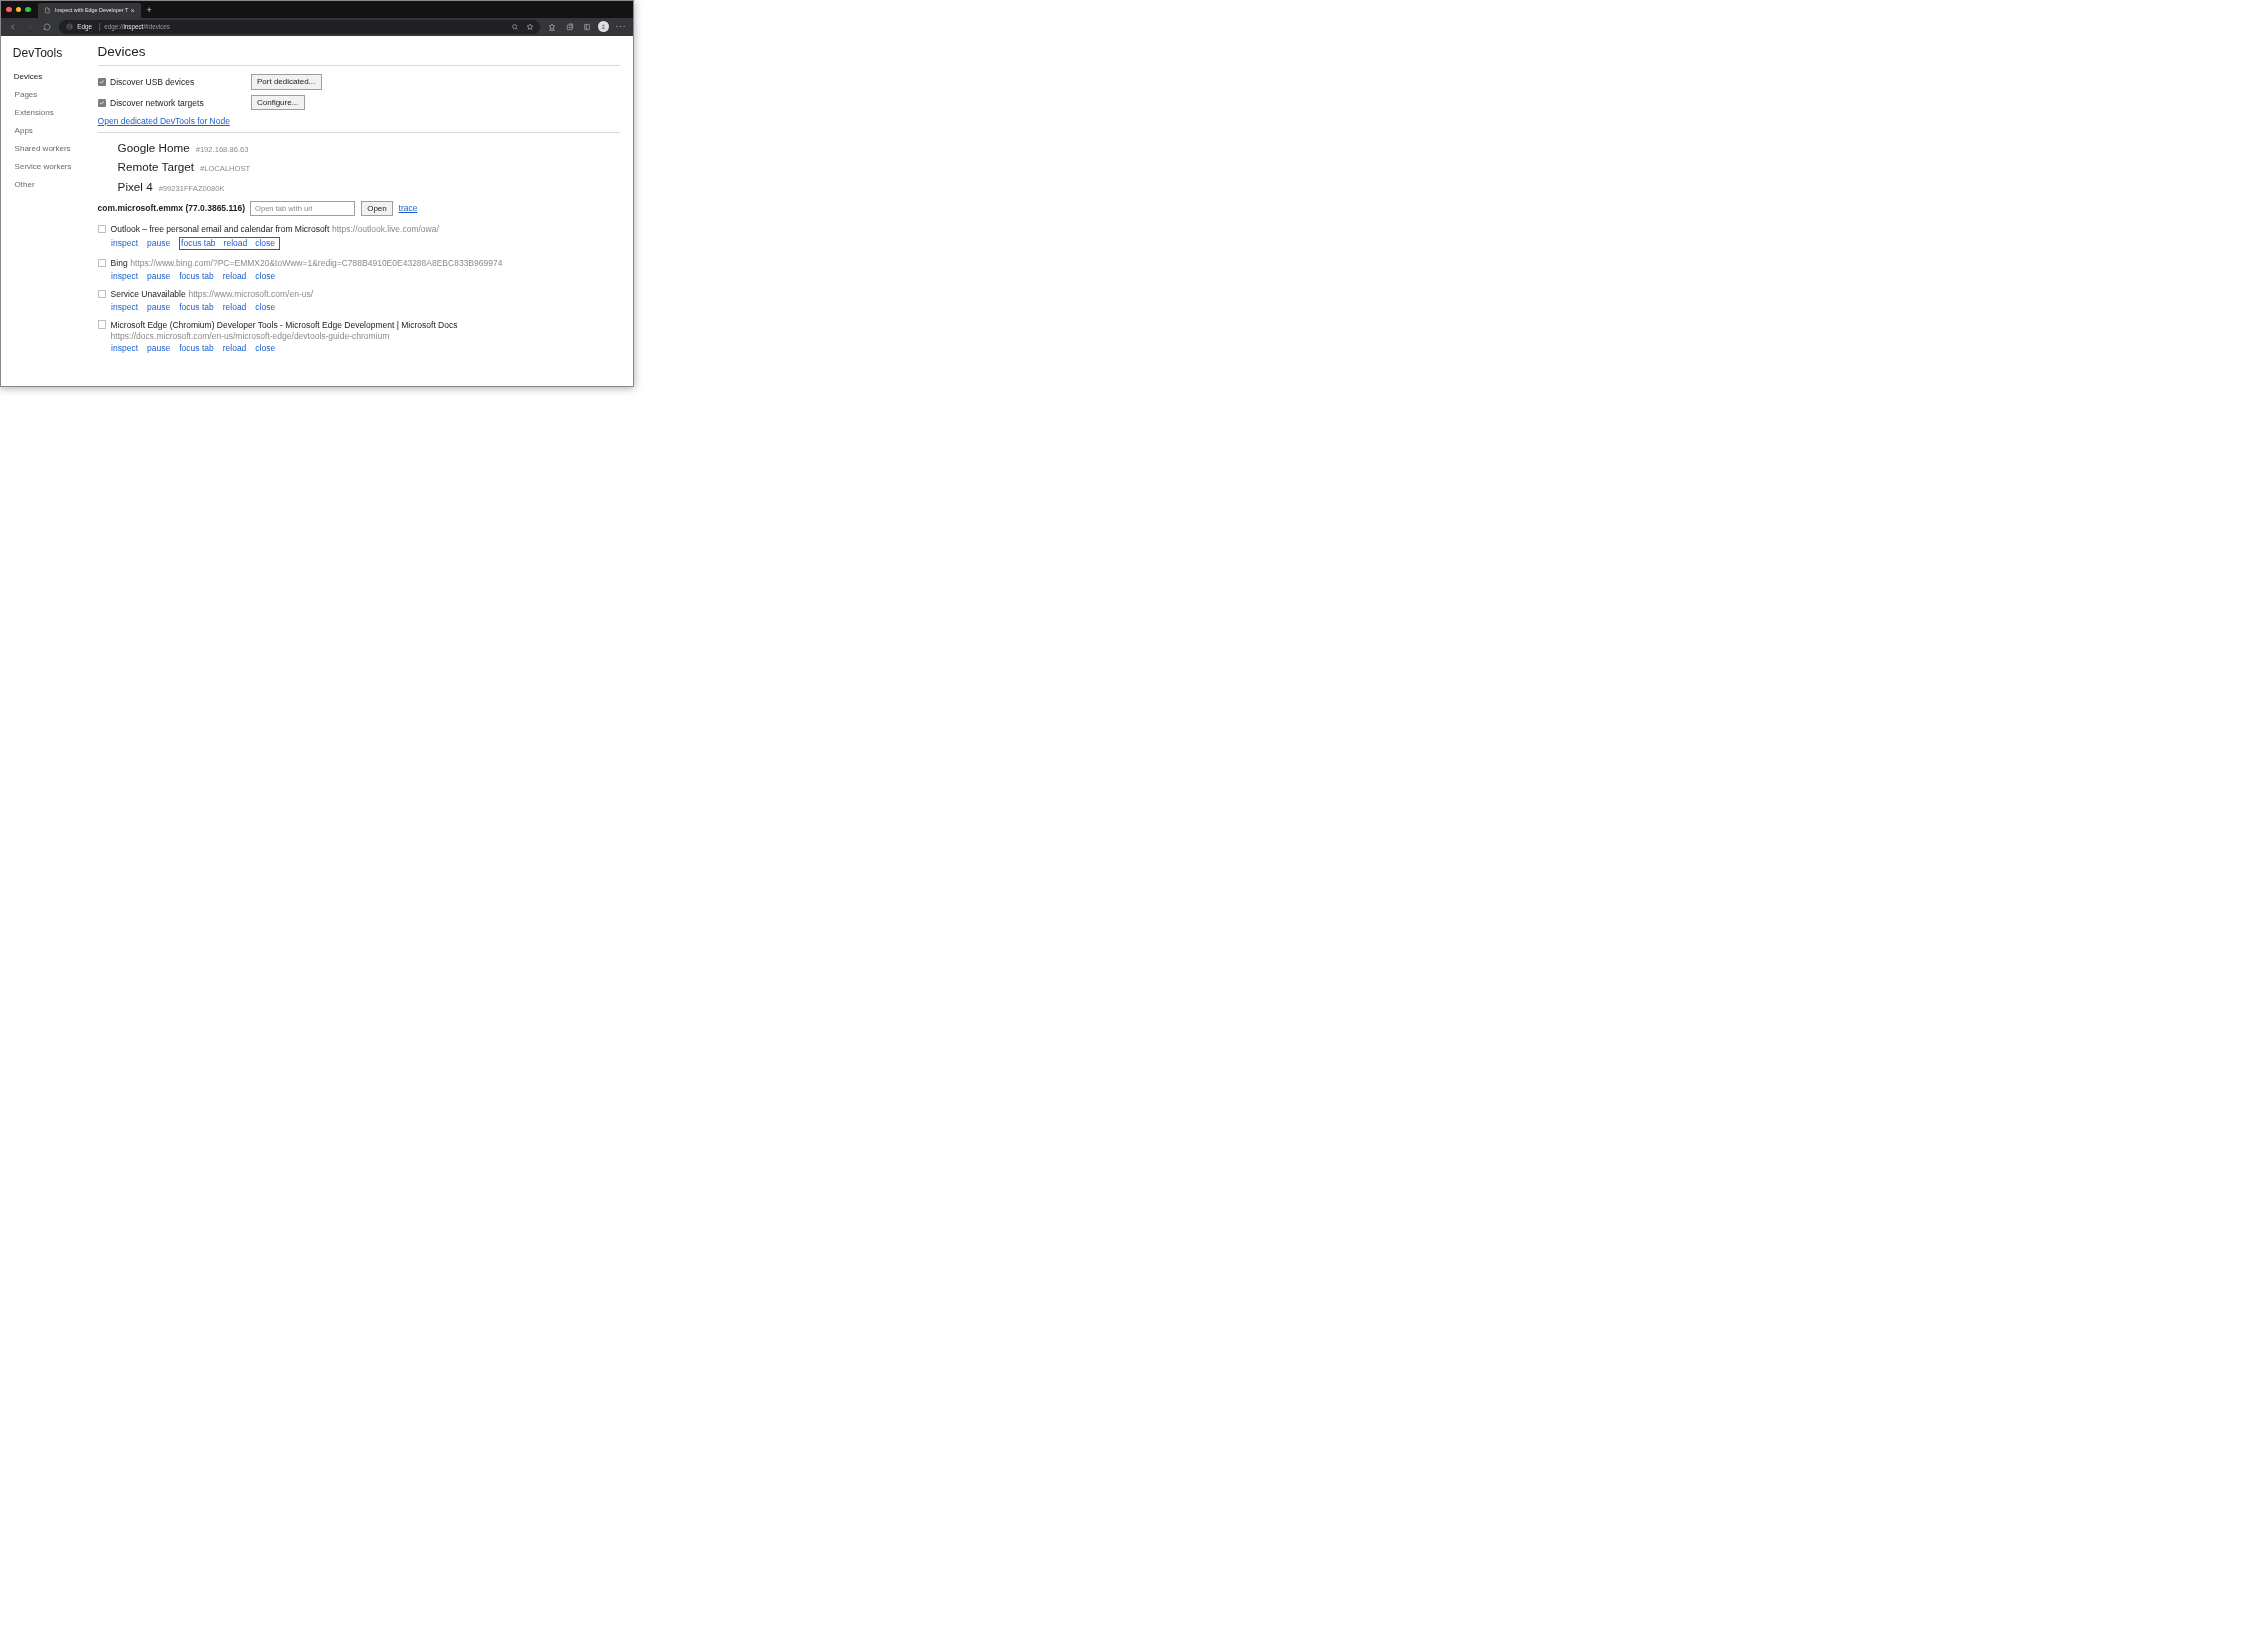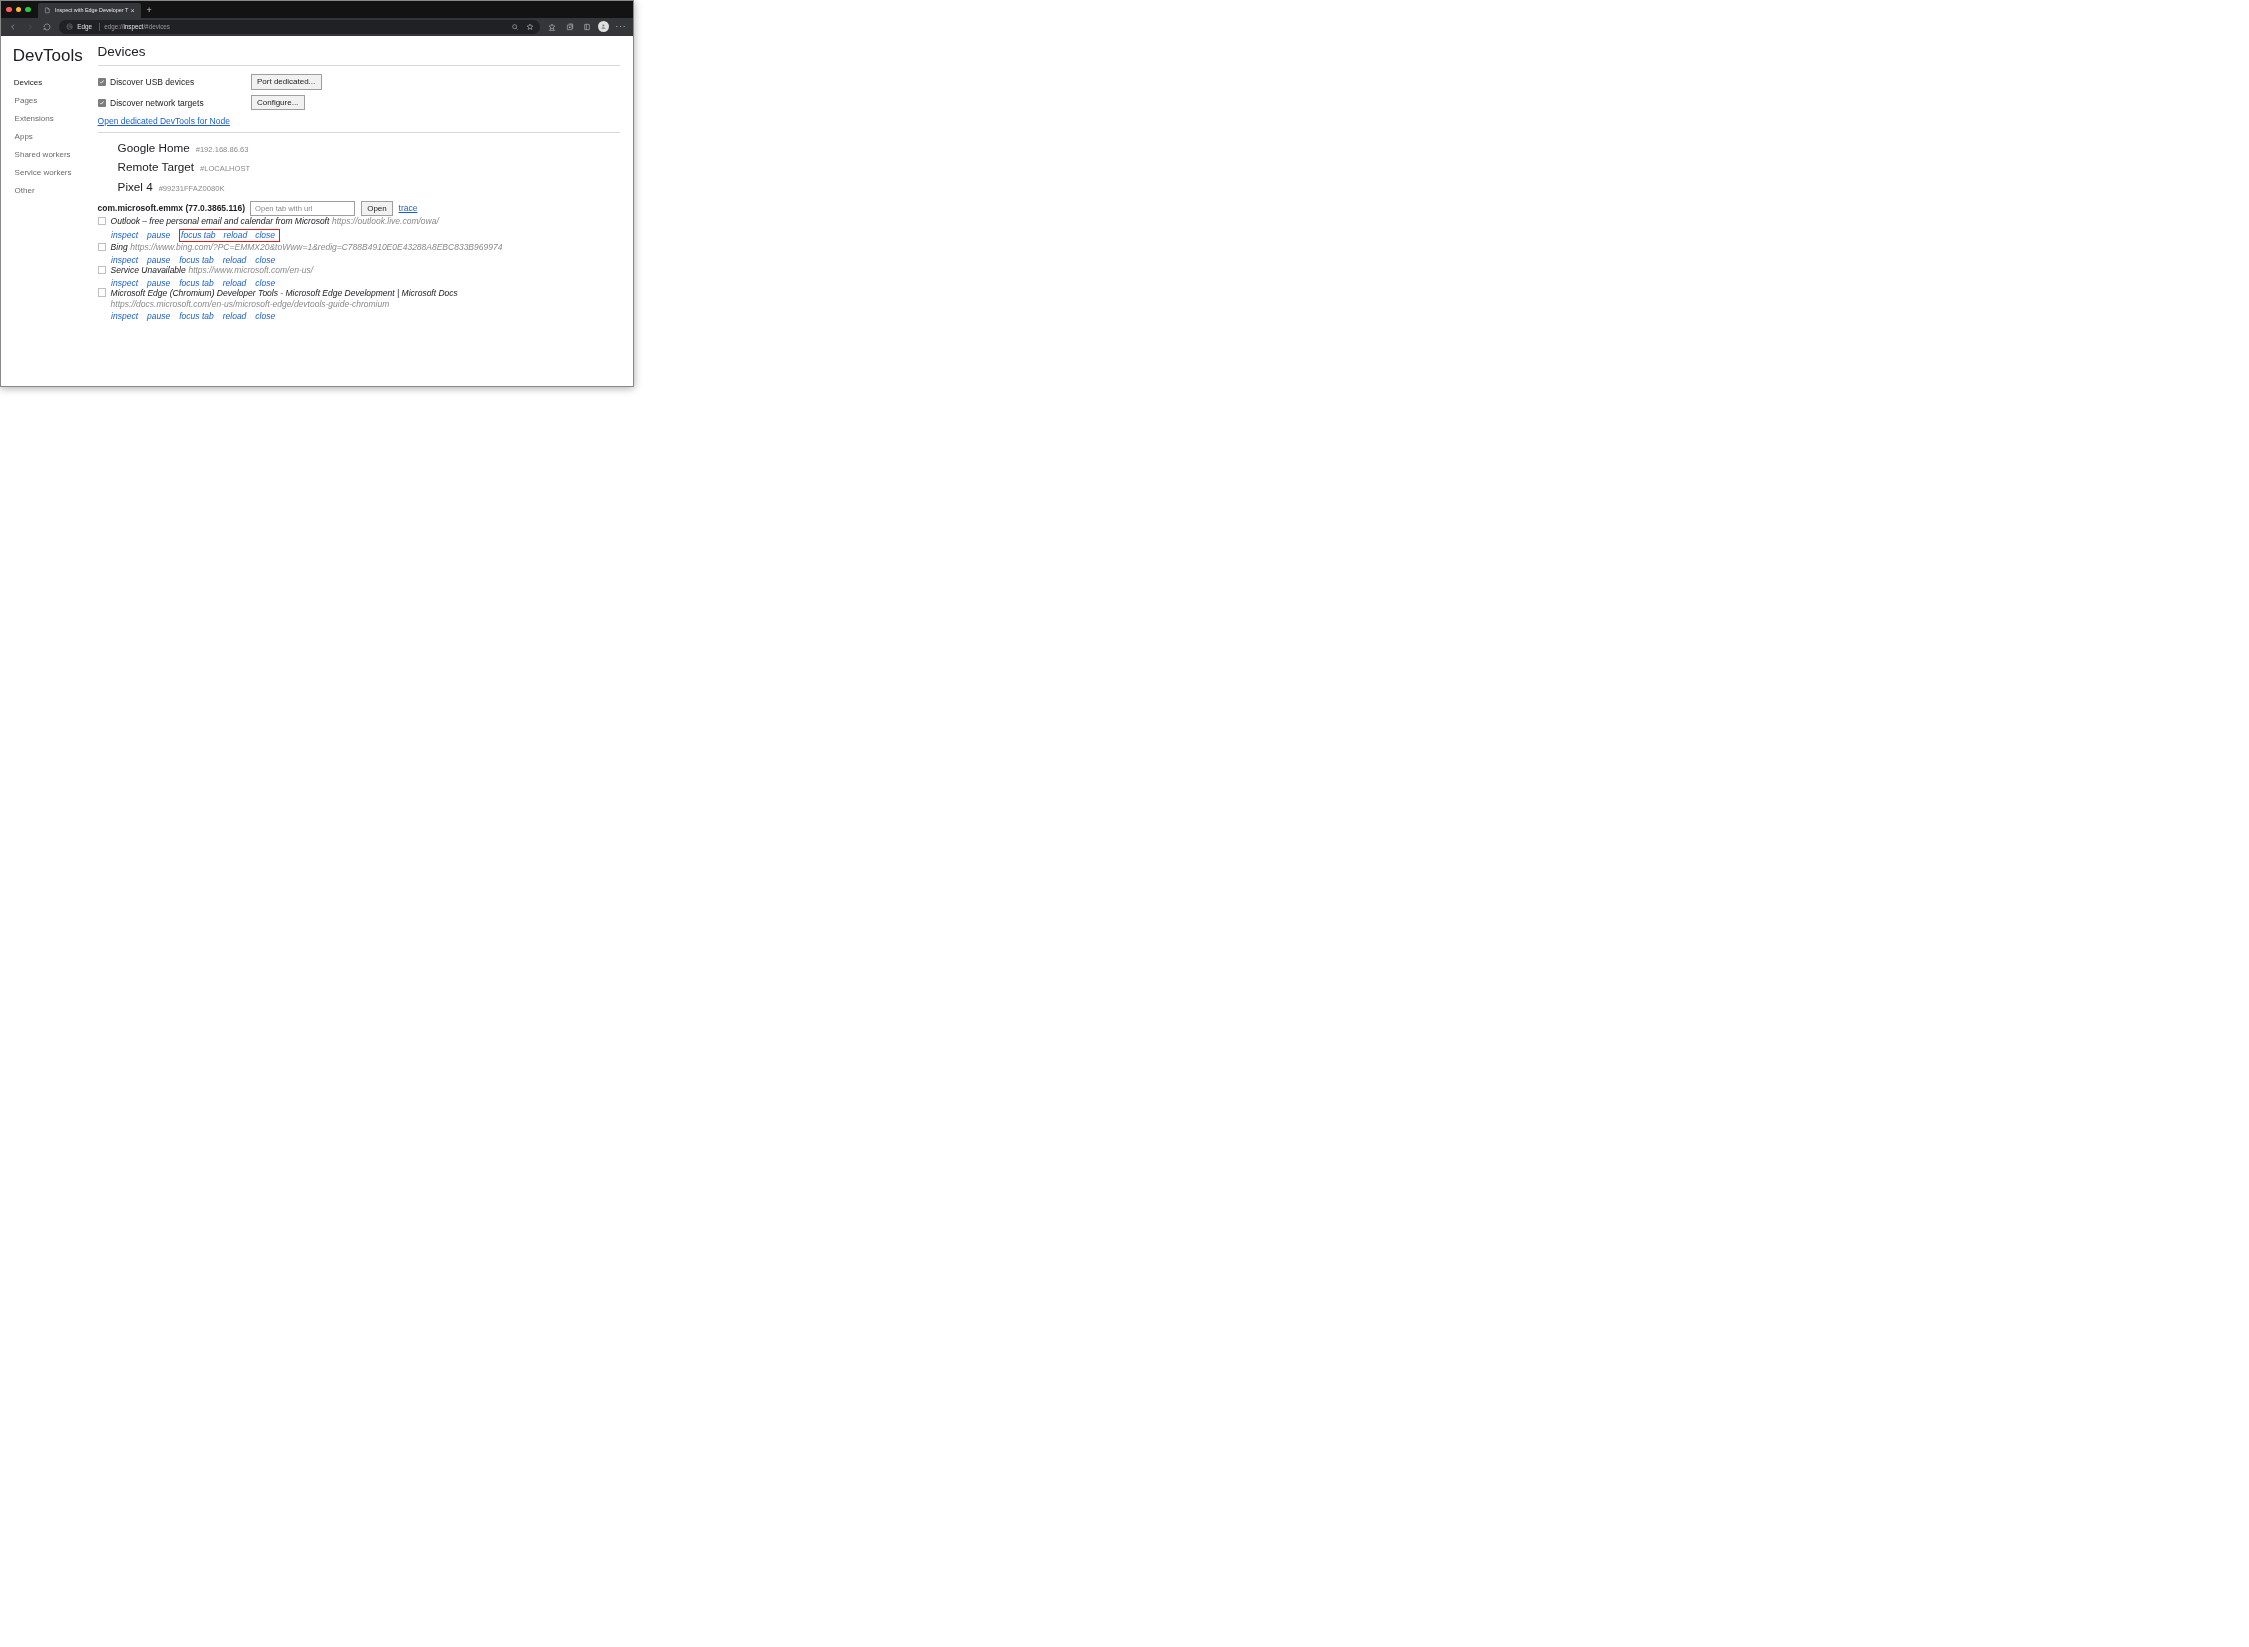--- a/index.html
+++ b/index.html
@@ -29,21 +29,21 @@
 .address .sep { width: 0.4px; height: 8px; background: #555; margin: 0 4.5px; }
 .address .url .bright { color: #e6e6e6; }
 .address .spacer { flex: 1; }
 .avatar { width: 10.8px; height: 10.8px; border-radius: 50%; background: #e0e0e0; display: flex; align-items: center; justify-content: center; }
 .avatar svg { width: 6.7px; height: 6.7px; fill: #777; }
 .dots { font-size: 8px; letter-spacing: 0.9px; }
 
 
 .page { flex: 1; display: flex; background: #fff; overflow: auto; }
 .sidebar { width: 84px; padding: 10px 0 0 0; border-left: 1.8px solid transparent; }
-.side-title { font-size: 17px; color: #202124; padding: 0 10.8px 8px 10.8px; font-weight: 400; }
+.side-title { font-size: 12px; color: #202124; padding: 0 10.8px 8px 10.8px; font-weight: 400; }
 .side-item { padding: 4.5px 10.8px 4.5px 12.6px; font-size: 8px; color: #686b70; cursor: default; }
 .side-item.active { color: #202124; border-left: 1.8px solid #4a74c9; margin-left: -1.8px; padding-left: 14.4px; }
 .side-item.active + .side-item, .side-item { margin-left: 0; }
 .side-item.active { padding-left: 12.6px; }
 
 .main { flex: 1; padding: 8px 12.6px 13.5px 12.6px; }
 h1.page-title { font-size: 13.5px; font-weight: 400; color: #202124; margin-bottom: 3.6px; }
 hr.rule { border: none; border-top: 0.4px solid #d8d8d8; margin: 6.3px 0 8px 0; }
 
 .disc-row { display: flex; align-items: center; margin-bottom: 5.4px; }
@@ -55,21 +55,21 @@
 .link { color: #1a5fd0; font-size: 8.5px; }
 
 h2.device-h { font-size: 11.7px; font-weight: 400; color: #202124; margin-top: 6.3px; padding-left: 20px; }
 h2.device-h .sub { font-size: 7.6px; color: #8a8a8a; margin-left: 2.7px; }
 
 .browser-row { display: flex; align-items: center; gap: 5.4px; margin-top: 8px; flex-wrap: wrap; }
 .browser-name { font-size: 8.5px; font-weight: 700; color: #202124; }
 .url-input { border: 0.4px solid #9e9e9e; padding: 1.8px 3.6px; font-size: 7.6px; width: 105px; color: #202124; font-family: inherit; }
 .url-input::placeholder { color: #8a8a8a; }
 
-.target { padding-left: 0; font-style: italic; }
+.target { margin-top: 8px; padding-left: 0; }
 .target-head { display: flex; align-items: flex-start; gap: 4.5px; }
 .sq { width: 8.5px; height: 8.5px; border: 0.4px solid #bfbfbf; flex-shrink: 0; margin-top: 0.9px; }
 .t-text { font-size: 8.5px; line-height: 1.3; }
 .t-title { color: #202124; }
 .t-url { color: #8a8a8a; margin-left: 2.7px; }
 .actions { margin-top: 1.8px; margin-left: 13.5px; font-size: 8.5px; }
 .actions a { color: #1a5fd0; margin-right: 9px; text-decoration: none; }
 .highlight { border: 1.8px solid #e21b1b; padding: 0 1.8px 0.9px 0.9px; display: inline-block; }
 .highlight a { margin-right: 8px; }
 .highlight a:last-child { margin-right: 1.8px; }

